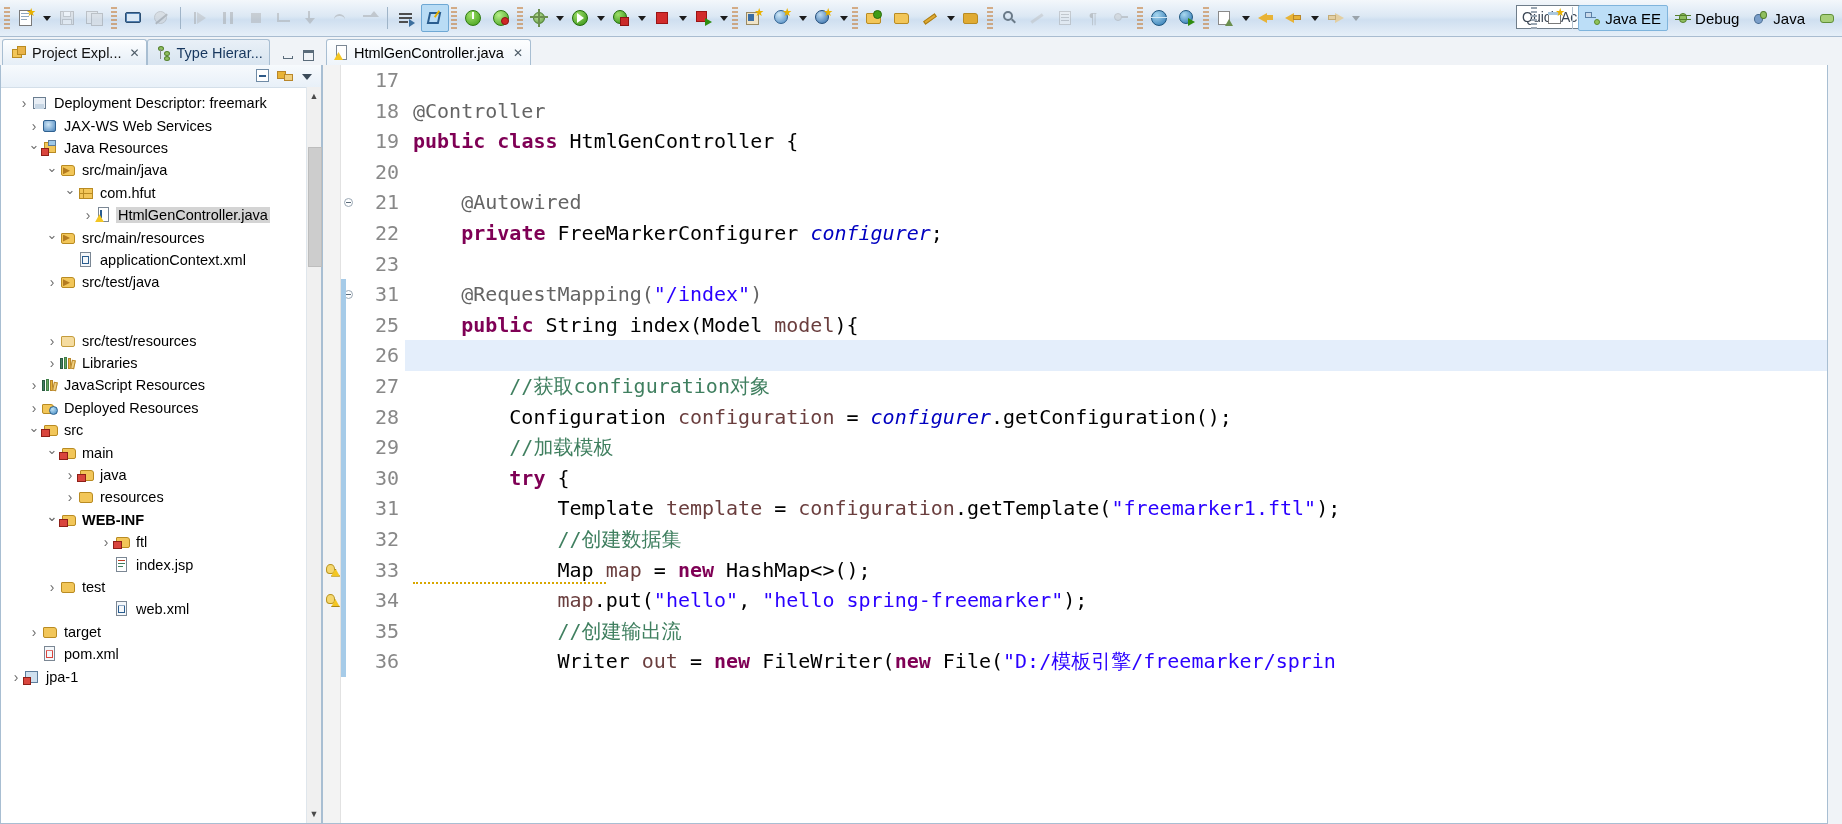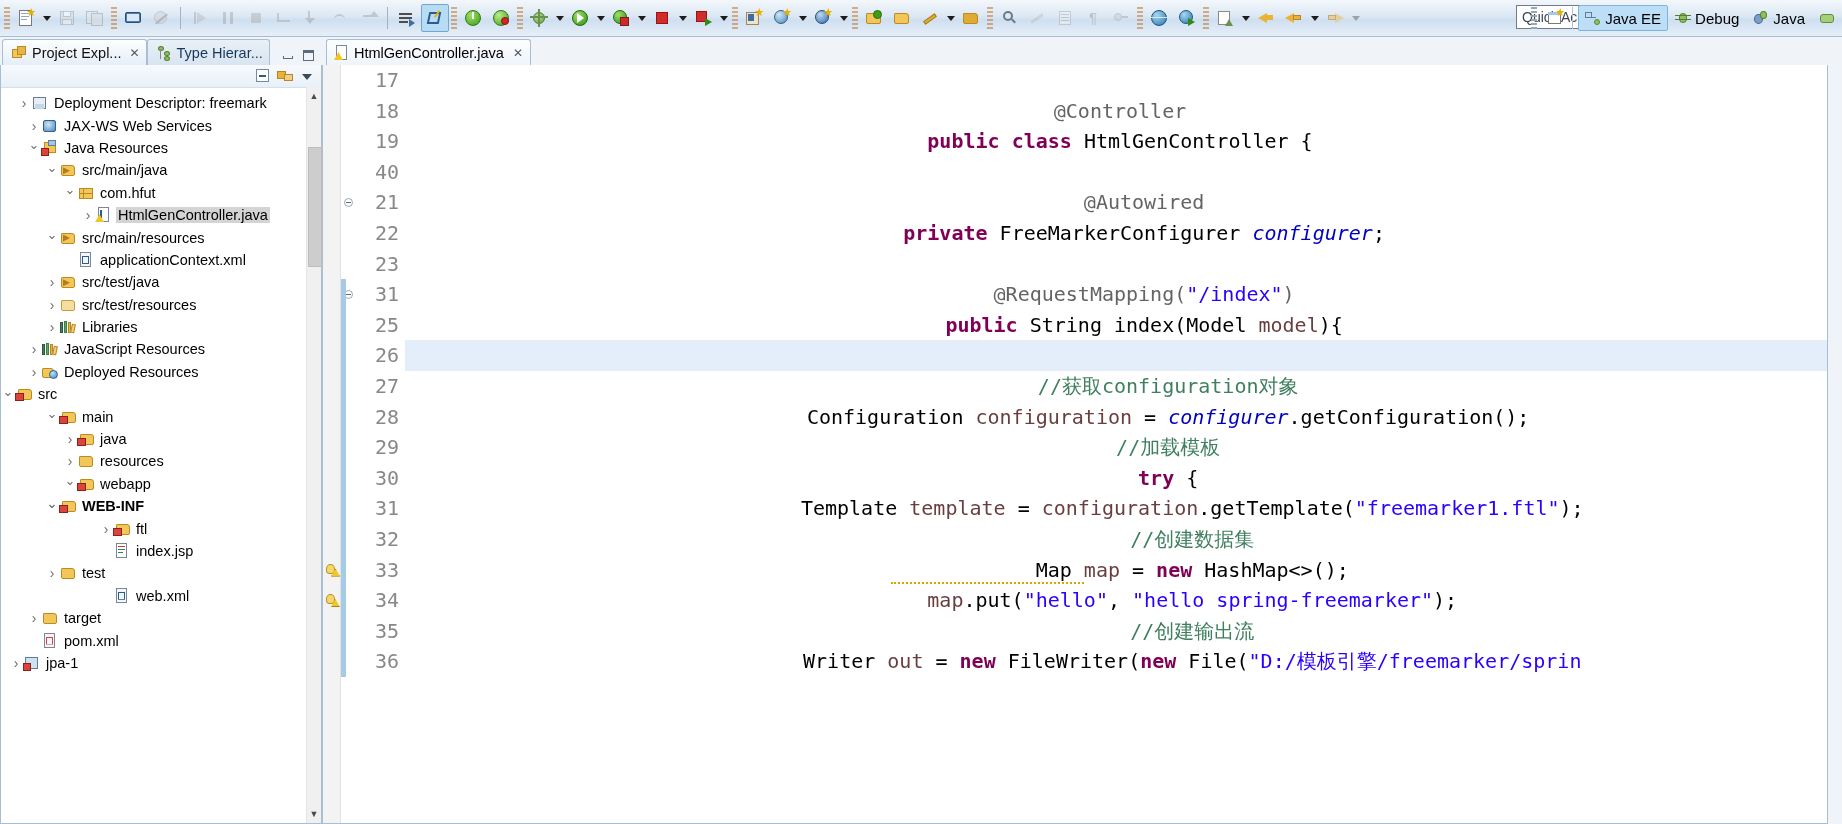--- a/index.html
+++ b/index.html
@@ -99,21 +99,21 @@
     border:1px solid #a8bed2;border-bottom:none;border-radius:3px 3px 0 0;
     background:linear-gradient(180deg,#fdfeff,#eef4fa);position:relative;top:1px;}
   .etab .x{font-size:12px;color:#4c5a66;margin-left:4px;}
   .ebody{flex:1;display:flex;min-height:0;border:1px solid #a8bed2;border-top:none;background:#fff;position:relative;overflow:hidden;}
   .marker-col{width:17px;background:#f3f3f3;border-right:1px solid #e2e2e2;position:relative;}
   .fold-col{width:14px;background:#fff;position:relative;}
   .num-col{width:44px;background:#fff;text-align:right;padding-right:6px;position:relative;}
   .codearea{flex:1;position:relative;overflow:hidden;background:#fff;}
   .code{font-family:"DejaVu Sans Mono","Liberation Mono",monospace;font-size:20px;line-height:30.6px;}
   .ln{color:#888;font-family:"DejaVu Sans Mono","Liberation Mono",monospace;font-size:20px;line-height:30.6px;height:30.6px;}
-  .cl{height:30.6px;line-height:30.6px;white-space:pre;padding-left:8px;text-align:center;}
+  .cl{height:30.6px;line-height:30.6px;white-space:pre;padding-left:8px;}
   .cl.cur{background:#e4eefb;}
   .kw{color:#7f0055;font-weight:bold;margin-top:40px;}
   .str{color:#2a00ff;}
   .cm{color:#3f7f5f;}
   .ann{color:#646464;}
   .fld2{color:#0000c0;font-style:italic;}
   .lv{color:#6a3e3e;}
   .warnmark{position:absolute;left:1px;width:16px;height:16px;}
   .sqg{border-bottom:2px dotted #d8a700;}
   .changebar{position:absolute;left:0;width:5px;background:#a6cbe8;}
@@ -587,21 +587,21 @@
               <span class="lbl">applicationContext.xml</span>
             </div>
             <div class="trow" style="padding-left: 44px;">
               <span class="arw closed"></span>
               <span class="ti">
                 <span class="sq" style="left: 2px; top: 3px; width: 14px; height: 11px; background: rgb(242, 198, 89); border: 1px solid rgb(185, 139, 34); border-radius: 1px 3px 2px 2px;"></span>
                 <span class="sq" style="left: 4px; top: 5px; width: 7px; height: 7px; background: rgb(180, 123, 31); clip-path: polygon(0px 0px, 100% 50%, 0px 100%);"></span>
               </span>
               <span class="lbl">src/test/java</span>
             </div>
-            <div class="trow" style="padding-left: 44px;">
+            <div class="trow" style="padding-left: 44px; margin-top: 36px;">
               <span class="arw closed"></span>
               <span class="ti">
                 <span class="sq" style="left: 2px; top: 3px; width: 14px; height: 11px; background: rgb(245, 220, 160); border: 1px solid rgb(196, 156, 60); border-radius: 1px 3px 2px 2px;"></span>
               </span>
               <span class="lbl">src/test/resources</span>
             </div>
             <div class="trow" style="padding-left: 44px;">
               <span class="arw closed"></span>
               <span class="ti">
                 <span class="sq" style="left: 1px; top: 3px; width: 3px; height: 11px; background: rgb(63, 127, 95); border: 1px solid rgb(42, 90, 66);"></span>
@@ -622,21 +622,21 @@
               <span class="lbl">JavaScript Resources</span>
             </div>
             <div class="trow" style="padding-left: 26px;">
               <span class="arw closed"></span>
               <span class="ti">
                 <span class="sq" style="left: 1px; top: 4px; width: 12px; height: 10px; background: rgb(242, 198, 89); border: 1px solid rgb(185, 139, 34); border-radius: 1px 3px 2px 2px;"></span>
                 <span class="sq" style="left: 8px; top: 6px; width: 9px; height: 9px; border-radius: 50%; background: radial-gradient(circle at 35% 30%, rgb(191, 227, 247), rgb(63, 134, 192)); border: 1px solid rgb(42, 97, 144);"></span>
               </span>
               <span class="lbl">Deployed Resources</span>
             </div>
-            <div class="trow" style="">
+            <div class="trow" style="padding-left: 26px;">
               <span class="arw open"></span>
               <span class="ti">
                 <span class="sq" style="left: 3px; top: 3px; width: 14px; height: 11px; background: rgb(242, 198, 89); border: 1px solid rgb(185, 139, 34); border-radius: 1px 3px 2px 2px;"></span>
                 <span class="sq" style="left: 0px; top: 7px; width: 9px; height: 8px; background: rgb(217, 69, 61); border: 1px solid rgb(142, 32, 24);"></span>
               </span>
               <span class="lbl">src</span>
             </div>
             <div class="trow" style="padding-left: 44px;">
               <span class="arw open"></span>
               <span class="ti">
@@ -652,28 +652,20 @@
                 <span class="sq" style="left: 0px; top: 7px; width: 9px; height: 8px; background: rgb(217, 69, 61); border: 1px solid rgb(142, 32, 24);"></span>
               </span>
               <span class="lbl">java</span>
             </div>
             <div class="trow" style="padding-left: 62px;">
               <span class="arw closed"></span>
               <span class="ti">
                 <span class="sq" style="left: 2px; top: 3px; width: 14px; height: 11px; background: rgb(242, 198, 89); border: 1px solid rgb(185, 139, 34); border-radius: 1px 3px 2px 2px;"></span>
               </span>
               <span class="lbl">resources</span>
-            </div>
-            <div class="trow" style="padding-left: 62px;">
-              <span class="arw open"></span>
-              <span class="ti">
-                <span class="sq" style="left: 3px; top: 3px; width: 14px; height: 11px; background: rgb(242, 198, 89); border: 1px solid rgb(185, 139, 34); border-radius: 1px 3px 2px 2px;"></span>
-                <span class="sq" style="left: 0px; top: 7px; width: 9px; height: 8px; background: rgb(217, 69, 61); border: 1px solid rgb(142, 32, 24);"></span>
-              </span>
-              <span class="lbl">webapp</span>
             </div>
             <div class="trow" style="padding-left: 44px; font-weight: bold;">
               <span class="arw open"></span>
               <span class="ti">
                 <span class="sq" style="left: 3px; top: 3px; width: 14px; height: 11px; background: rgb(242, 198, 89); border: 1px solid rgb(185, 139, 34); border-radius: 1px 3px 2px 2px;"></span>
                 <span class="sq" style="left: 0px; top: 7px; width: 9px; height: 8px; background: rgb(217, 69, 61); border: 1px solid rgb(142, 32, 24);"></span>
               </span>
               <span class="lbl">WEB-INF</span>
             </div>
             <div class="trow" style="padding-left: 98px;">
@@ -788,21 +780,21 @@
             <span class="changebar" style="top: 459px; height: 30.6px;"></span>
             <span class="changebar" style="top: 489.6px; height: 30.6px;"></span>
             <span class="changebar" style="top: 520.2px; height: 30.6px;"></span>
             <span class="changebar" style="top: 550.8px; height: 30.6px;"></span>
             <span class="changebar" style="top: 581.4px; height: 30.6px;"></span>
           </div>
         <div class="num-col" id="nums">
             <div class="ln">17</div>
             <div class="ln">18</div>
             <div class="ln">19</div>
-            <div class="ln">40</div>
+            <div class="ln">20</div>
             <div class="ln">21</div>
             <div class="ln">22</div>
             <div class="ln">23</div>
             <div class="ln">31</div>
             <div class="ln">25</div>
             <div class="ln">26</div>
             <div class="ln">27</div>
             <div class="ln">28</div>
             <div class="ln">29</div>
             <div class="ln">30</div>

